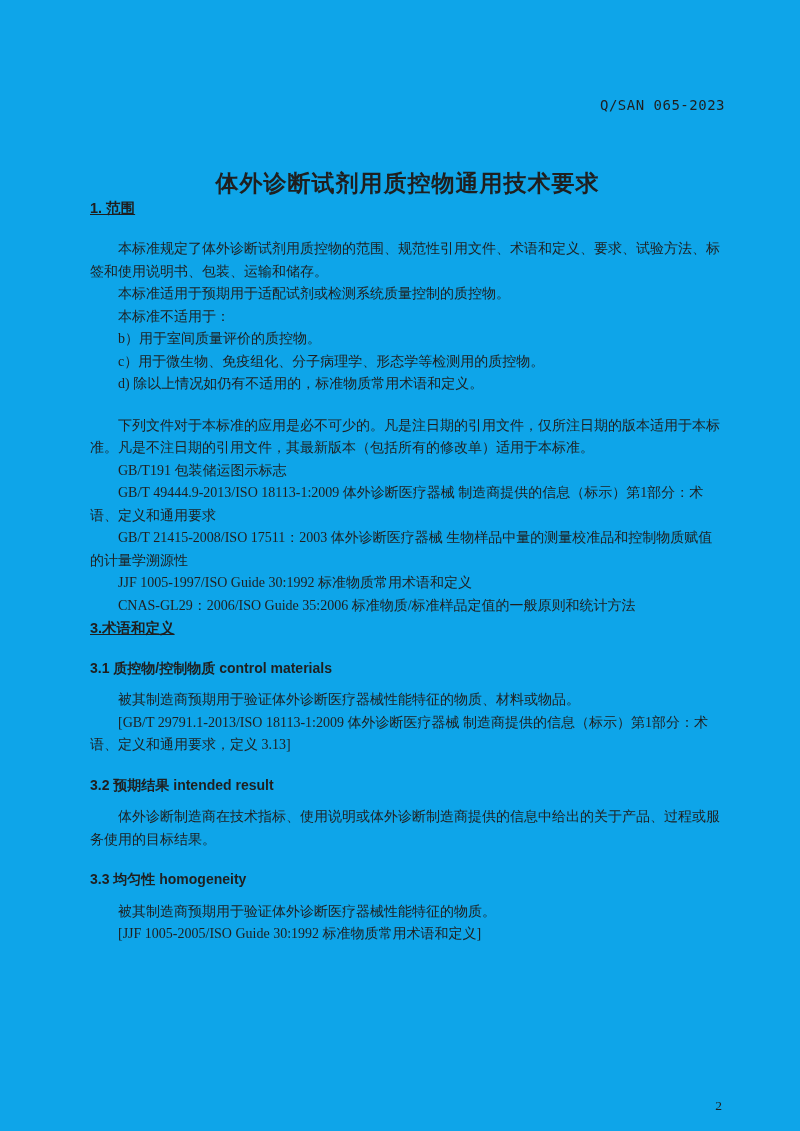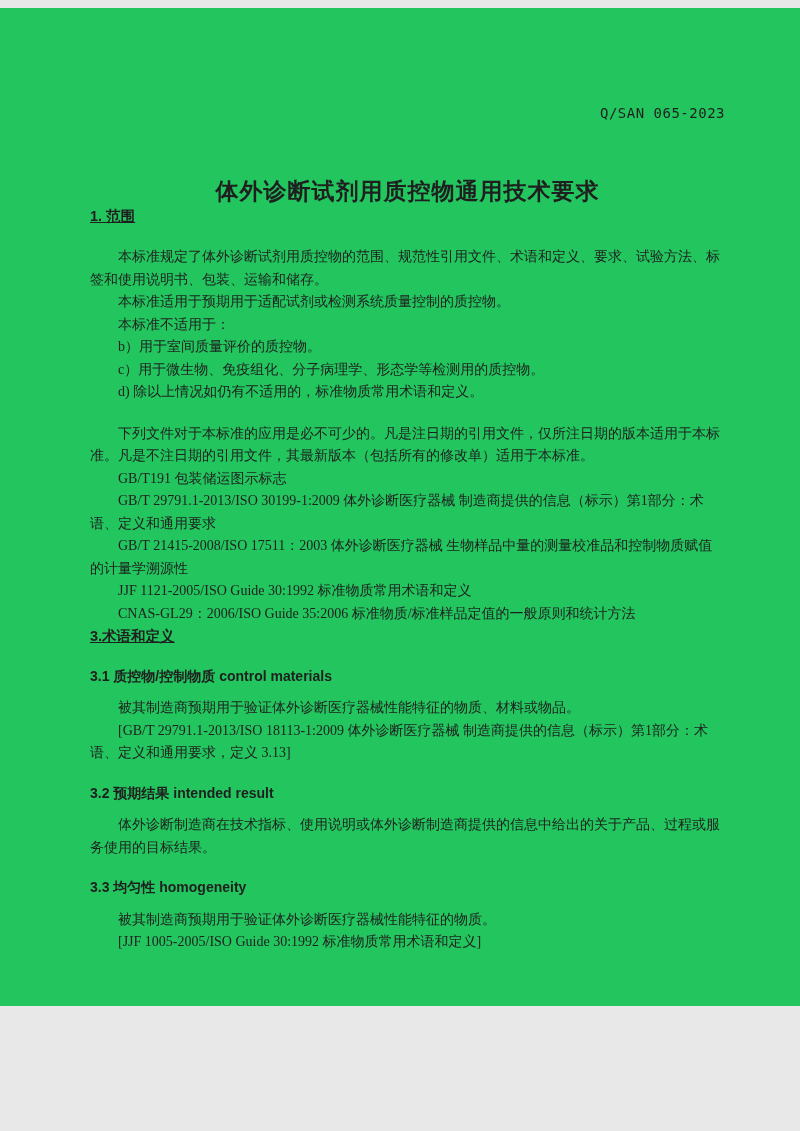--- a/index.html
+++ b/index.html
@@ -1,21 +1,21 @@
 <!DOCTYPE html>
 <html><head>
 <meta charset="utf-8">
 <style>
   html, body { margin: 0; padding: 0; background: #e8e8e8; }
   .page {
     position: relative;
     width: 800px;
-    height: 998px;
-    margin: 8px auto;
-    background: #22c55e;
+    height: 1131px;
+    margin: 0 auto;
+    background: #0ea5e9;
     color: #1f1f1f;
     font-family: "Liberation Serif", serif;
     font-size: 14px;
     line-height: 22.5px;
     overflow: hidden;
   }
   .content {
     padding: 0 75px 0 90px; 
   }
   .doc-code {
@@ -80,23 +80,23 @@
     <p class="indent">本标准不适用于：</p>
     <div class="list">
       <p>b）用于室间质量评价的质控物。</p>
       <p>c）用于微生物、免疫组化、分子病理学、形态学等检测用的质控物。</p>
       <p>d) 除以上情况如仍有不适用的，标准物质常用术语和定义。</p>
     </div>
 
     <p class="indent after-heading">下列文件对于本标准的应用是必不可少的。凡是注日期的引用文件，仅所注日期的版本适用于本标准。凡是不注日期的引用文件，其最新版本（包括所有的修改单）适用于本标准。</p>
     <div class="refs">
       <p class="indent">GB/T191 包装储运图示标志</p>
-      <p class="indent">GB/T 29791.1-2013/ISO 30199-1:2009 体外诊断医疗器械 制造商提供的信息（标示）第1部分：术语、定义和通用要求</p>
+      <p class="indent">GB/T 49444.9-2013/ISO 18113-1:2009 体外诊断医疗器械 制造商提供的信息（标示）第1部分：术语、定义和通用要求</p>
       <p class="indent">GB/T 21415-2008/ISO 17511：2003 体外诊断医疗器械 生物样品中量的测量校准品和控制物质赋值的计量学溯源性</p>
-      <p class="indent">JJF 1121-2005/ISO Guide 30:1992 标准物质常用术语和定义</p>
+      <p class="indent">JJF 1005-1997/ISO Guide 30:1992 标准物质常用术语和定义</p>
       <p class="indent">CNAS-GL29：2006/ISO Guide 35:2006 标准物质/标准样品定值的一般原则和统计方法</p>
     </div>
 
     <h2 class="sec-heading sec3-heading">3.术语和定义</h2>
 
     <div class="term">
       <h3 class="term-heading">3.1 质控物/控制物质 control materials</h3>
       <p class="indent">被其制造商预期用于验证体外诊断医疗器械性能特征的物质、材料或物品。</p>
       <p class="indent">[GB/T 29791.1-2013/ISO 18113-1:2009 体外诊断医疗器械 制造商提供的信息（标示）第1部分：术语、定义和通用要求，定义 3.13]</p>
     </div>

